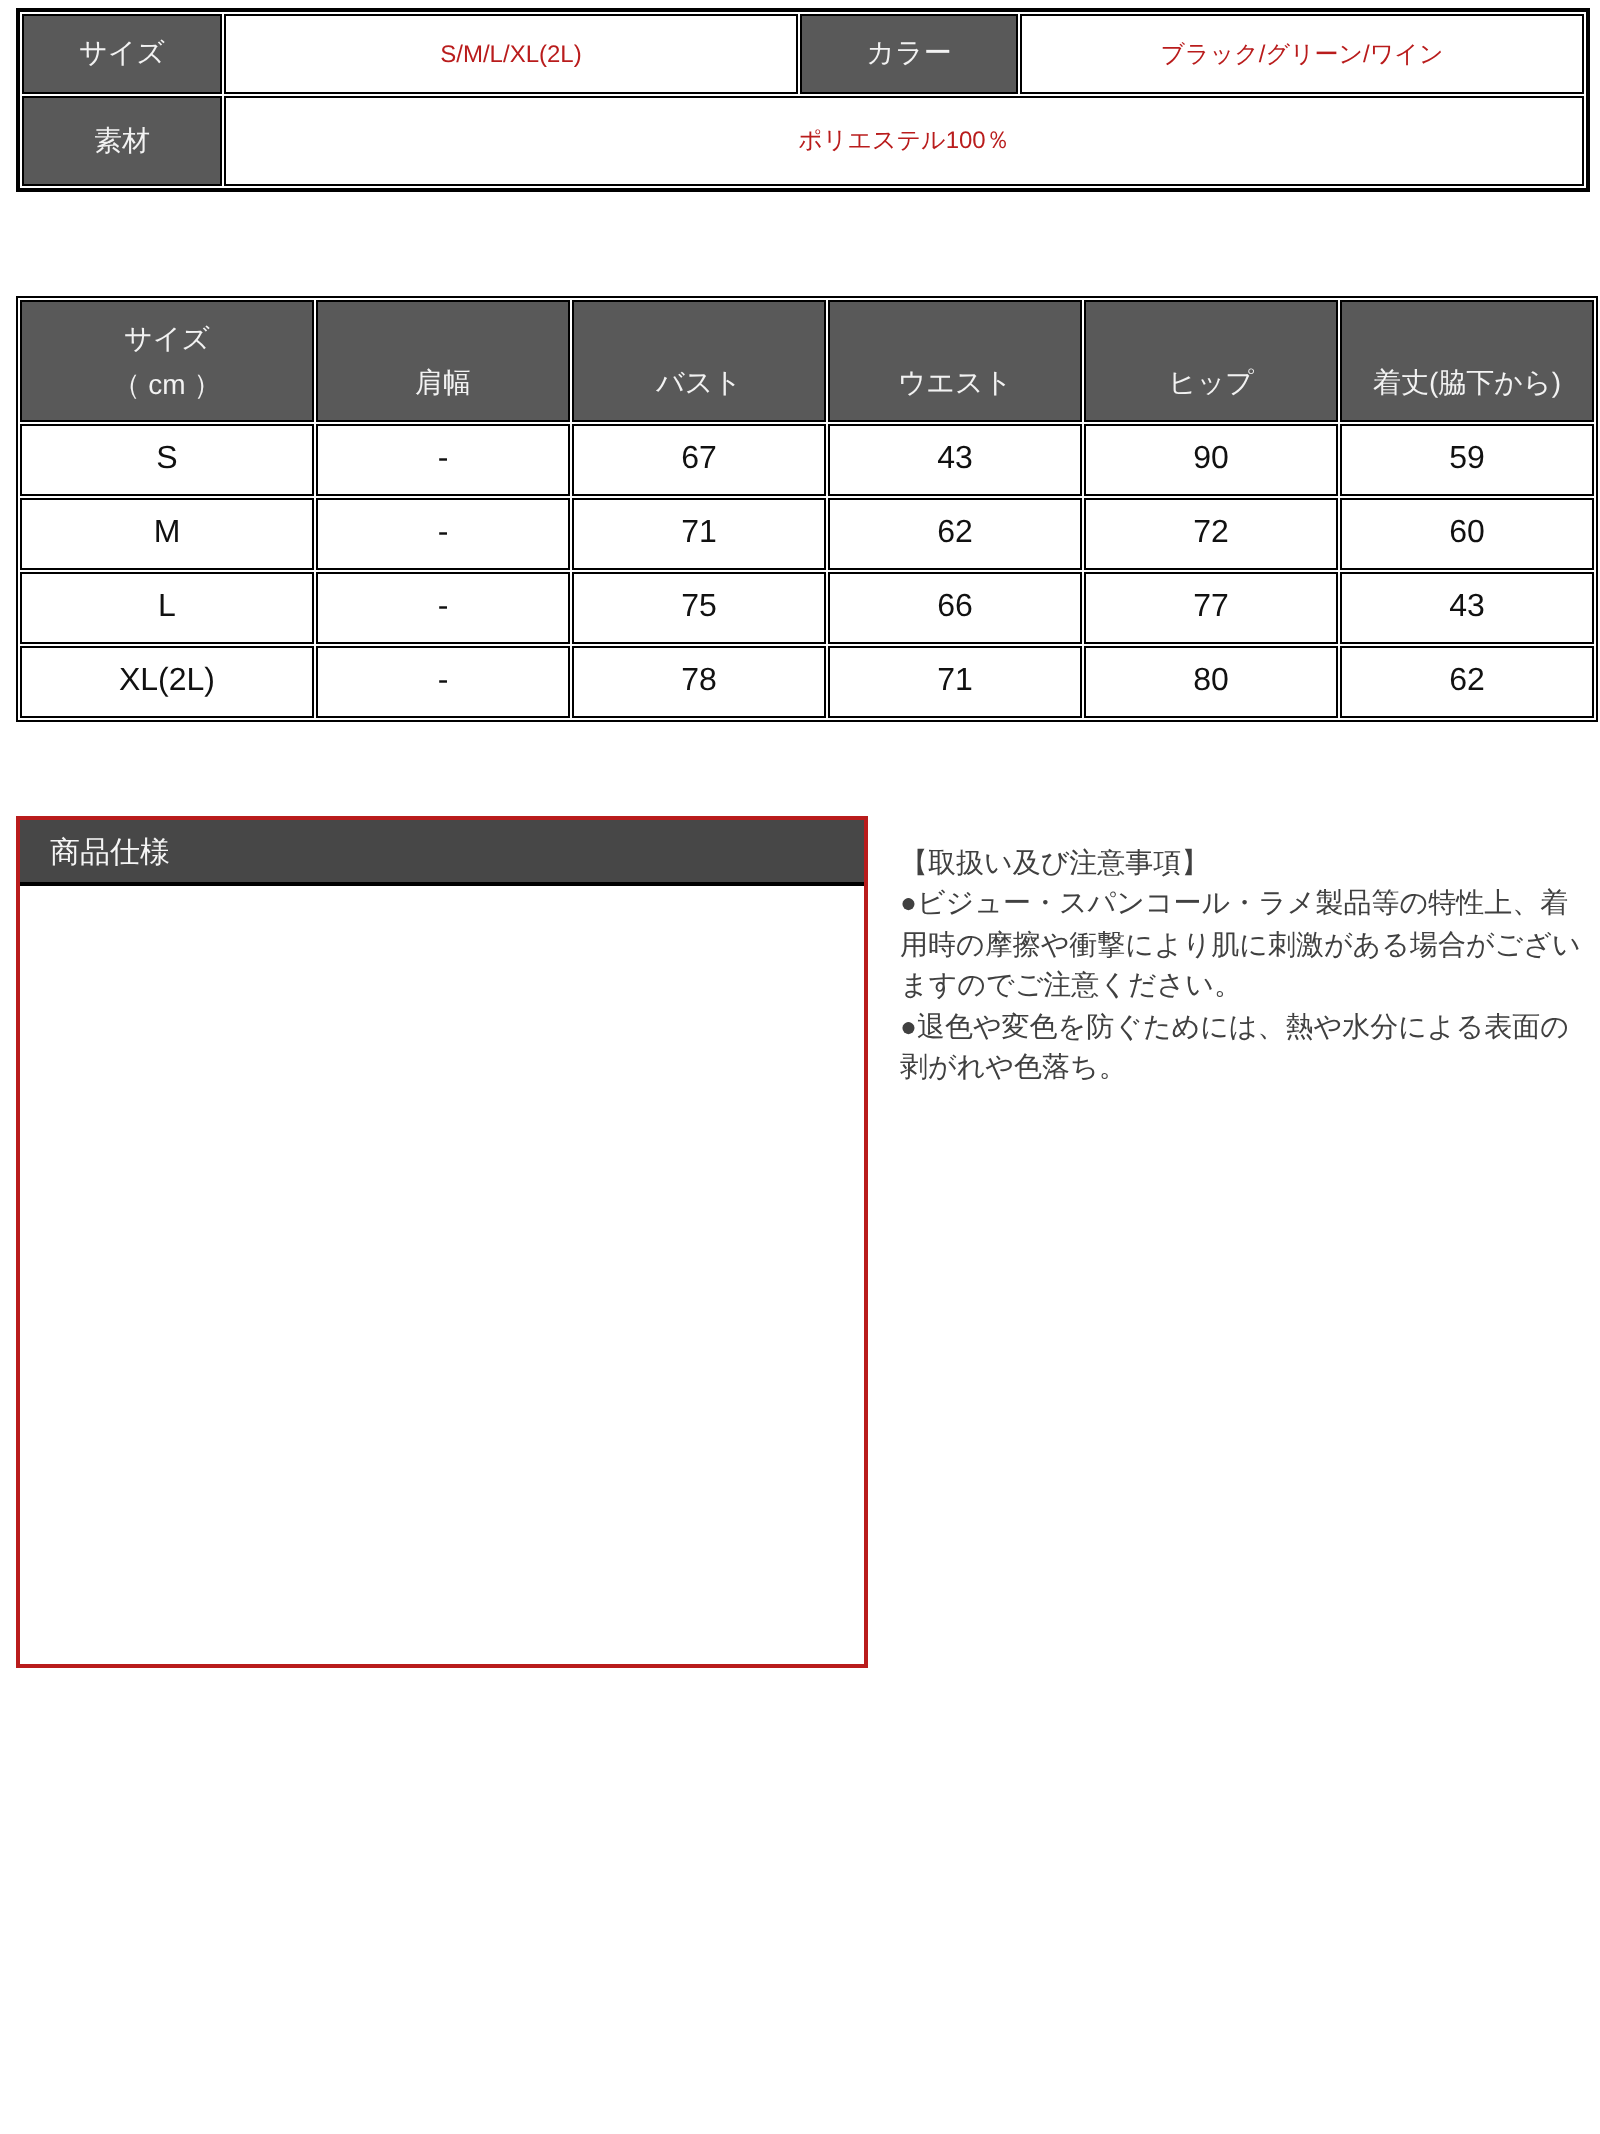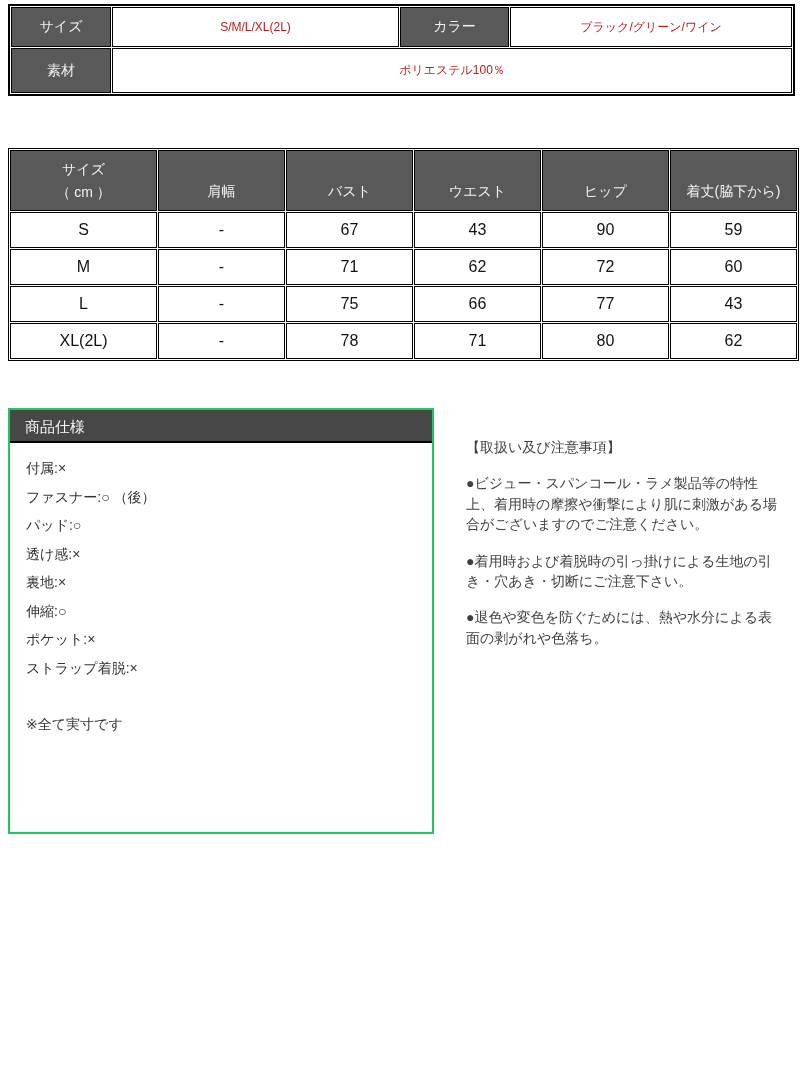--- a/index.html
+++ b/index.html
@@ -37,40 +37,40 @@
   .size-table thead th {
     background: #595959; color: #f2f2f2; font-size: 14px;
     height: 49px; vertical-align: bottom; padding-bottom: 9px;
   }
   .size-table thead th.first { vertical-align: middle; padding-bottom: 0; line-height: 23px; }
   .size-table tbody td { font-size: 16px; color: #111; height: 32px; vertical-align: middle; }
 
   
   .spec-box {
     position: absolute; left: 8px; top: 408px; width: 426px; height: 426px;
-    border: 2px solid #22c55e; box-sizing: border-box; background: #fff;
+    border: 2px solid #b91c1c; box-sizing: border-box; background: #fff;
   }
   .spec-header {
     height: 33px; line-height: 33px; box-sizing: border-box;
     background: #474747; border-bottom: 2px solid #000;
     color: #f5f5f5; font-size: 15px; padding-left: 15px;
   }
   .spec-body {
     padding: 11px 16px 0 16px; font-size: 14px; color: #333333;
   }
   .spec-item { line-height: 28.5px; }
   .spec-note { line-height: 28.5px; margin-top: 28px; }
 
   
   .notes {
     position: absolute; left: 450px; top: 421px; width: 347px;
     font-size: 14px; line-height: 20.4px; color: #404040;
     overflow-wrap: anywhere;
   }
-  .notes p { margin: 16px; }
+  .notes p { margin: 0; }
 </style>
 </head>
 <body>
 
 <table class="info-table">
   <colgroup>
     <col style="width:100px">
       <col style="width:287px">
       <col style="width:109px">
       <col style="width:282px">
@@ -142,31 +142,19 @@
       <td>78</td>
       <td>71</td>
       <td>80</td>
       <td>62</td>
     </tr>
   </tbody>
 </table>
 
 <div class="spec-box">
   <div class="spec-header">商品仕様</div>
-  <div class="spec-body">
-    <div class="spec-item">付属:×</div>
-    <div class="spec-item">ファスナー:○ （後）</div>
-    <div class="spec-item">パッド:○</div>
-    <div class="spec-item">透け感:×</div>
-    <div class="spec-item">裏地:×</div>
-    <div class="spec-item">伸縮:○</div>
-    <div class="spec-item">ポケット:×</div>
-    <div class="spec-item">ストラップ着脱:×</div>
-    <div class="spec-note">※全て実寸です</div>
-  </div>
 </div>
 
 <div class="notes">
   <p>【取扱い及び注意事項】</p>
   <p>●ビジュー・スパンコール・ラメ製品等の特性上、着用時の摩擦や衝撃により肌に刺激がある場合がございますのでご注意ください。</p>
-  <p>●着用時および着脱時の引っ掛けによる生地の引き・穴あき・切断にご注意下さい。</p>
   <p>●退色や変色を防ぐためには、熱や水分による表面の剥がれや色落ち。</p>
 </div>
 
 </body></html>

